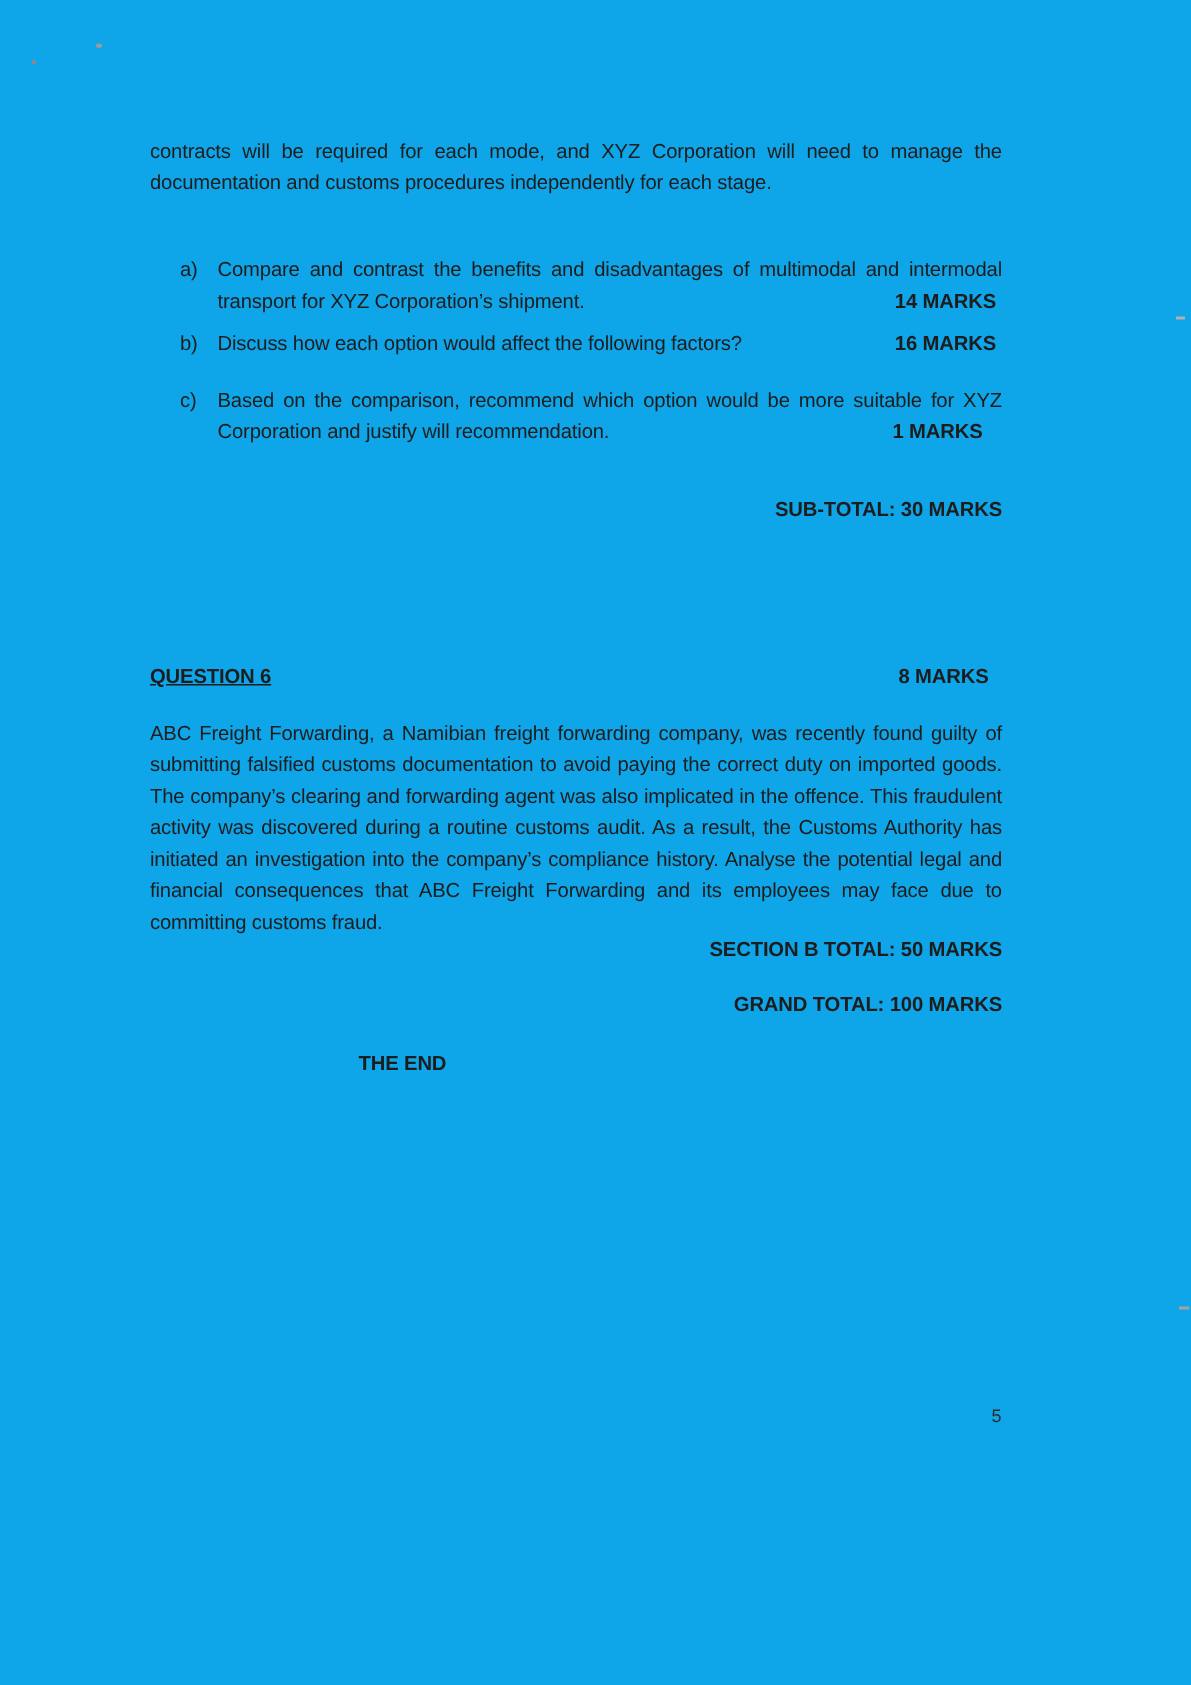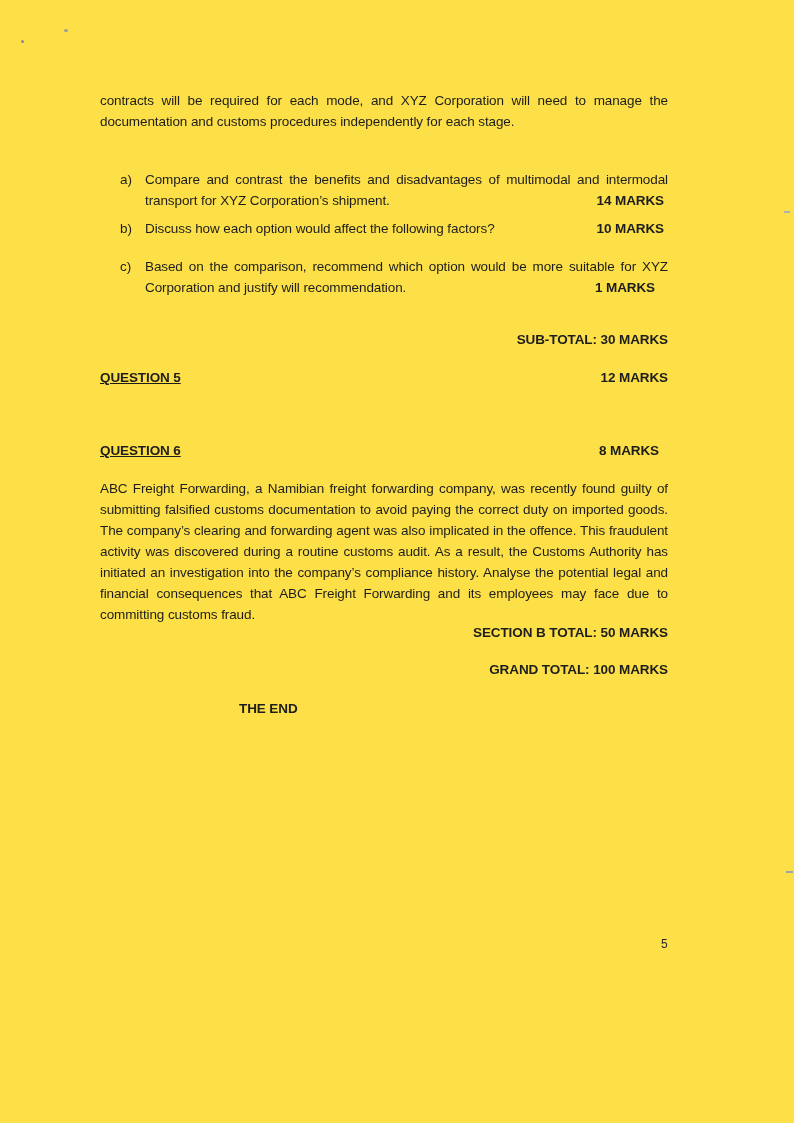--- a/index.html
+++ b/index.html
@@ -4,21 +4,21 @@
 <style>
   html, body {
     margin: 0;
     padding: 0;
     background: #ffffff;
   }
   .page {
     position: relative;
     width: 794px;
     height: 1123px;
-    background: #fde047;
+    background: #0ea5e9;
     font-family: "Liberation Sans", sans-serif;
     font-size: 13.5px;
     line-height: 21px;
     letter-spacing: -0.1px;
     color: #1d1d1d;
     overflow: hidden;
   }
   .abs { position: absolute; }
   .content { left: 100px; width: 568px; }
   .bold { font-weight: 700; }
@@ -86,35 +86,31 @@
 
   <div class="abs content list-item" style="top:169px">
     <span class="item-marker">a)</span>
     <div class="item-text">Compare and contrast the benefits and disadvantages of multimodal and intermodal transport for XYZ Corporation’s shipment.</div>
     <span class="item-marks">14 MARKS</span>
   </div>
 
   <div class="abs content list-item" style="top:218px">
     <span class="item-marker">b)</span>
     <div class="item-text" style="text-align:left">Discuss how each option would affect the following factors?</div>
-    <span class="item-marks">10 MARKS</span>
+    <span class="item-marks">16 MARKS</span>
   </div>
 
   <div class="abs content list-item" style="top:256px">
     <span class="item-marker">c)</span>
     <div class="item-text">Based on the comparison, recommend which option would be more suitable for XYZ Corporation and justify will recommendation.</div>
     <span class="item-marks inset">1 MARKS</span>
   </div>
 
   <div class="abs content right bold" style="top:329px">SUB-TOTAL: 30 MARKS</div>
 
-  <div class="abs content q-row" style="top:367px">
-    <span class="bold underline">QUESTION 5</span>
-    <span class="bold">12 MARKS</span>
-  </div>
 
 
   <div class="abs content q-row" style="top:440px">
     <span class="bold underline">QUESTION 6</span>
     <span class="bold marks-8">8 MARKS</span>
   </div>
 
   <div class="abs content justify" style="top:478px">ABC Freight Forwarding, a Namibian freight forwarding company, was recently found guilty of submitting falsified customs documentation to avoid paying the correct duty on imported goods. The company’s clearing and forwarding agent was also implicated in the offence. This fraudulent activity was discovered during a routine customs audit. As a result, the Customs Authority has initiated an investigation into the company’s compliance history.  Analyse the potential legal and financial consequences that ABC Freight Forwarding and its employees may face due to committing customs fraud.</div>
 
   <div class="abs content right bold" style="top:622px">SECTION B TOTAL: 50 MARKS</div>

